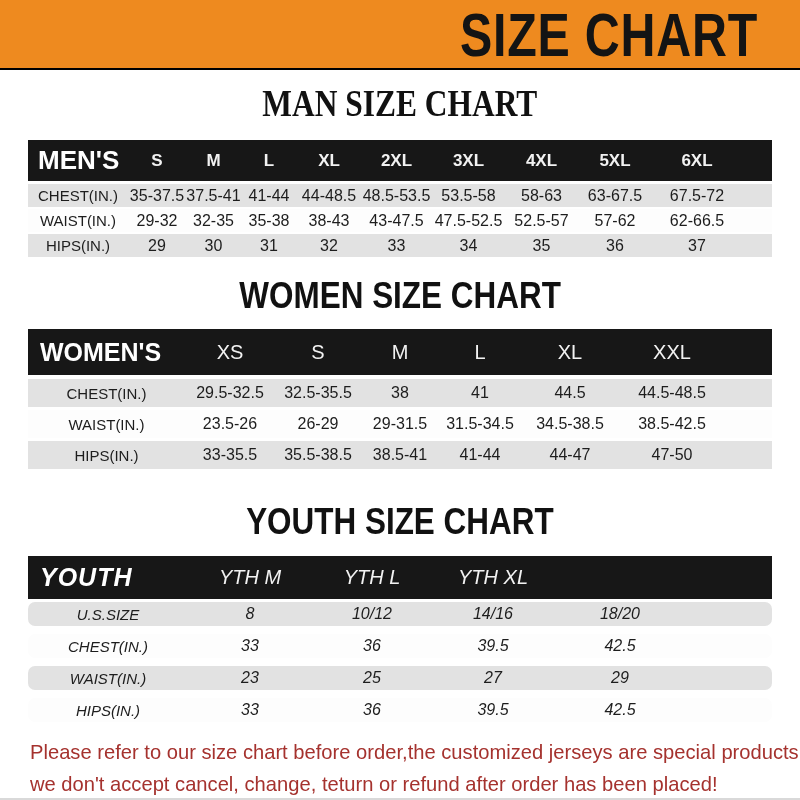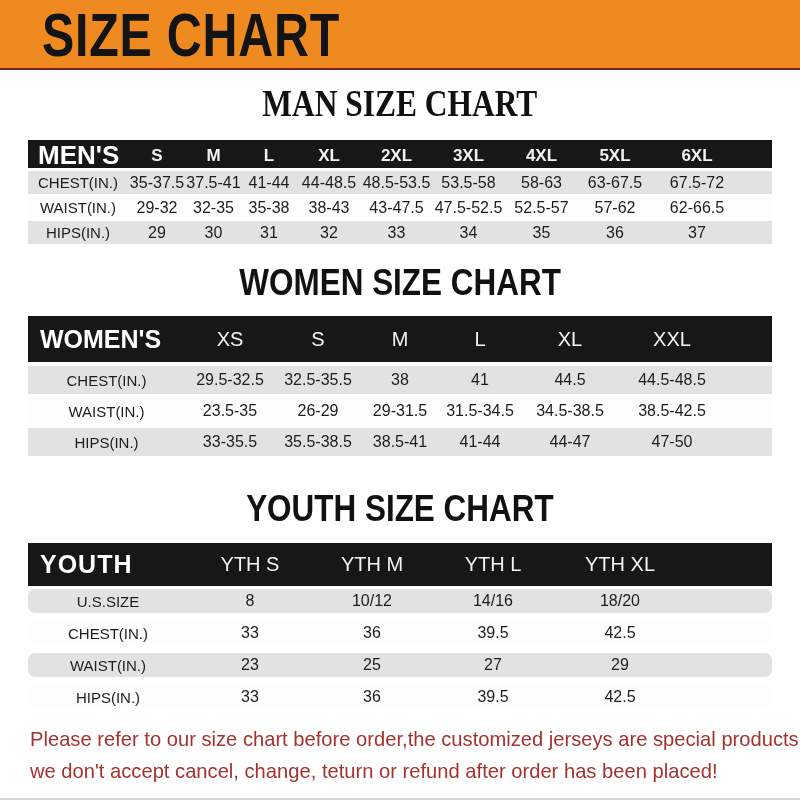--- a/index.html
+++ b/index.html
@@ -5,22 +5,22 @@
   html,body { margin:0; padding:0; }
   body {
     width:800px; height:800px; background:#ffffff; overflow:hidden;
     font-family:"Liberation Sans", sans-serif; position:relative;
   }
   .condensed { display:inline-block; transform:scaleX(0.78); transform-origin:center; white-space:nowrap; }
   .condensed-85 { display:inline-block; transform:scaleX(0.85); transform-origin:center; white-space:nowrap; }
 
   
   .banner {
-    height:68px; background:#ee8a1f; border-bottom:2px solid #7f1d1d;
-    display:flex; align-items:center; justify-content:flex-start;
+    height:68px; background:#ee8a1f; border-bottom:2px solid #000000;
+    display:flex; align-items:center; justify-content:flex-end;
   }
   .banner-title {
     font-size:62px; font-weight:700; color:#141414; letter-spacing:1px; line-height:1;
     padding-top:2px;
   }
 
   
   .section-heading {
     text-align:center; font-weight:700; color:#111;
     font-size:37px; line-height:38px; letter-spacing:0px;
@@ -37,36 +37,36 @@
     display:grid; align-items:center; background:#171717; color:#ffffff;
   }
   .cell { text-align:center; font-size:16px; color:#1d1d1d; white-space:nowrap; }
   .rlabel { text-align:center; font-size:15px; color:#1d1d1d; white-space:nowrap; }
   .bar-label { font-weight:700; color:#fff; padding-left:10px; white-space:nowrap; }
   .bar-size { text-align:center; color:#f2f2f2; white-space:nowrap; }
 
   
   .men-grid { grid-template-columns:100px 58px 55px 56px 64px 71px 73px 73px 74px 90px; }
   .men-table { margin-top:17px; }
-  .men-table .tbar { height:28px; margin-bottom:3px; }
+  .men-table .tbar { height:41px; margin-bottom:3px; }
   .men-table .trow { height:23px; margin-bottom:2px; }
   .men-table .bar-label { font-size:26px; }
   .men-table .bar-size { font-size:17px; font-weight:700; }
 
   
   .women-grid { grid-template-columns:157px 90px 86px 78px 82px 98px 106px; }
   .women-table { margin-top:14px; }
   .women-table .tbar { height:46px; margin-bottom:4px; }
   .women-table .trow { height:28px; margin-bottom:3px; }
   .women-table .bar-label { font-size:25px; padding-left:12px; }
   .women-table .bar-size { font-size:20px; }
 
   
   .youth-grid { grid-template-columns:160px 124px 120px 122px 132px; }
-  .youth-table { margin-top:15px; }
+  .youth-table { margin-top:15px;font-style:italic; }
   .youth-table .tbar { height:43px; margin-bottom:3px; }
   .youth-table .trow { height:24px; margin-bottom:8px;border-radius:7px; }
   .youth-table .bar-label { font-size:25px; padding-left:12px; letter-spacing:1px; }
   .youth-table .bar-size { font-size:20px; }
 
   
   .note { margin:14px 0 0 30px; color:#a5322e; font-size:21px; line-height:32px; font-weight:400; }
   .note-line { display:inline-block; transform:scaleX(0.96); transform-origin:left center; white-space:nowrap; display:block; }
   .bottom-edge { position:absolute; left:0; bottom:0; width:800px; height:2px; background:#d9d9d9; }
 </style>
@@ -150,21 +150,21 @@
     <span class="rlabel">CHEST(IN.)</span>
     <span class="cell">29.5-32.5</span>
     <span class="cell">32.5-35.5</span>
     <span class="cell">38</span>
     <span class="cell">41</span>
     <span class="cell">44.5</span>
     <span class="cell">44.5-48.5</span>
   </div>
   <div class="trow women-grid">
     <span class="rlabel">WAIST(IN.)</span>
-    <span class="cell">23.5-35</span>
+    <span class="cell">23.5-26</span>
     <span class="cell">26-29</span>
     <span class="cell">29-31.5</span>
     <span class="cell">31.5-34.5</span>
     <span class="cell">34.5-38.5</span>
     <span class="cell">38.5-42.5</span>
   </div>
   <div class="trow alt women-grid">
     <span class="rlabel">HIPS(IN.)</span>
     <span class="cell">33-35.5</span>
     <span class="cell">35.5-38.5</span>
@@ -175,21 +175,20 @@
   </div>
 </div>
 
 <div class="section-heading h-youth">
   <span class="condensed-85">YOUTH SIZE CHART</span>
 </div>
 
 <div class="size-table youth-table">
   <div class="tbar youth-grid">
     <span class="bar-label">YOUTH</span>
-    <span class="bar-size">YTH S</span>
     <span class="bar-size">YTH M</span>
     <span class="bar-size">YTH L</span>
     <span class="bar-size">YTH XL</span>
   </div>
   <div class="trow alt youth-grid">
     <span class="rlabel">U.S.SIZE</span>
     <span class="cell">8</span>
     <span class="cell">10/12</span>
     <span class="cell">14/16</span>
     <span class="cell">18/20</span>

